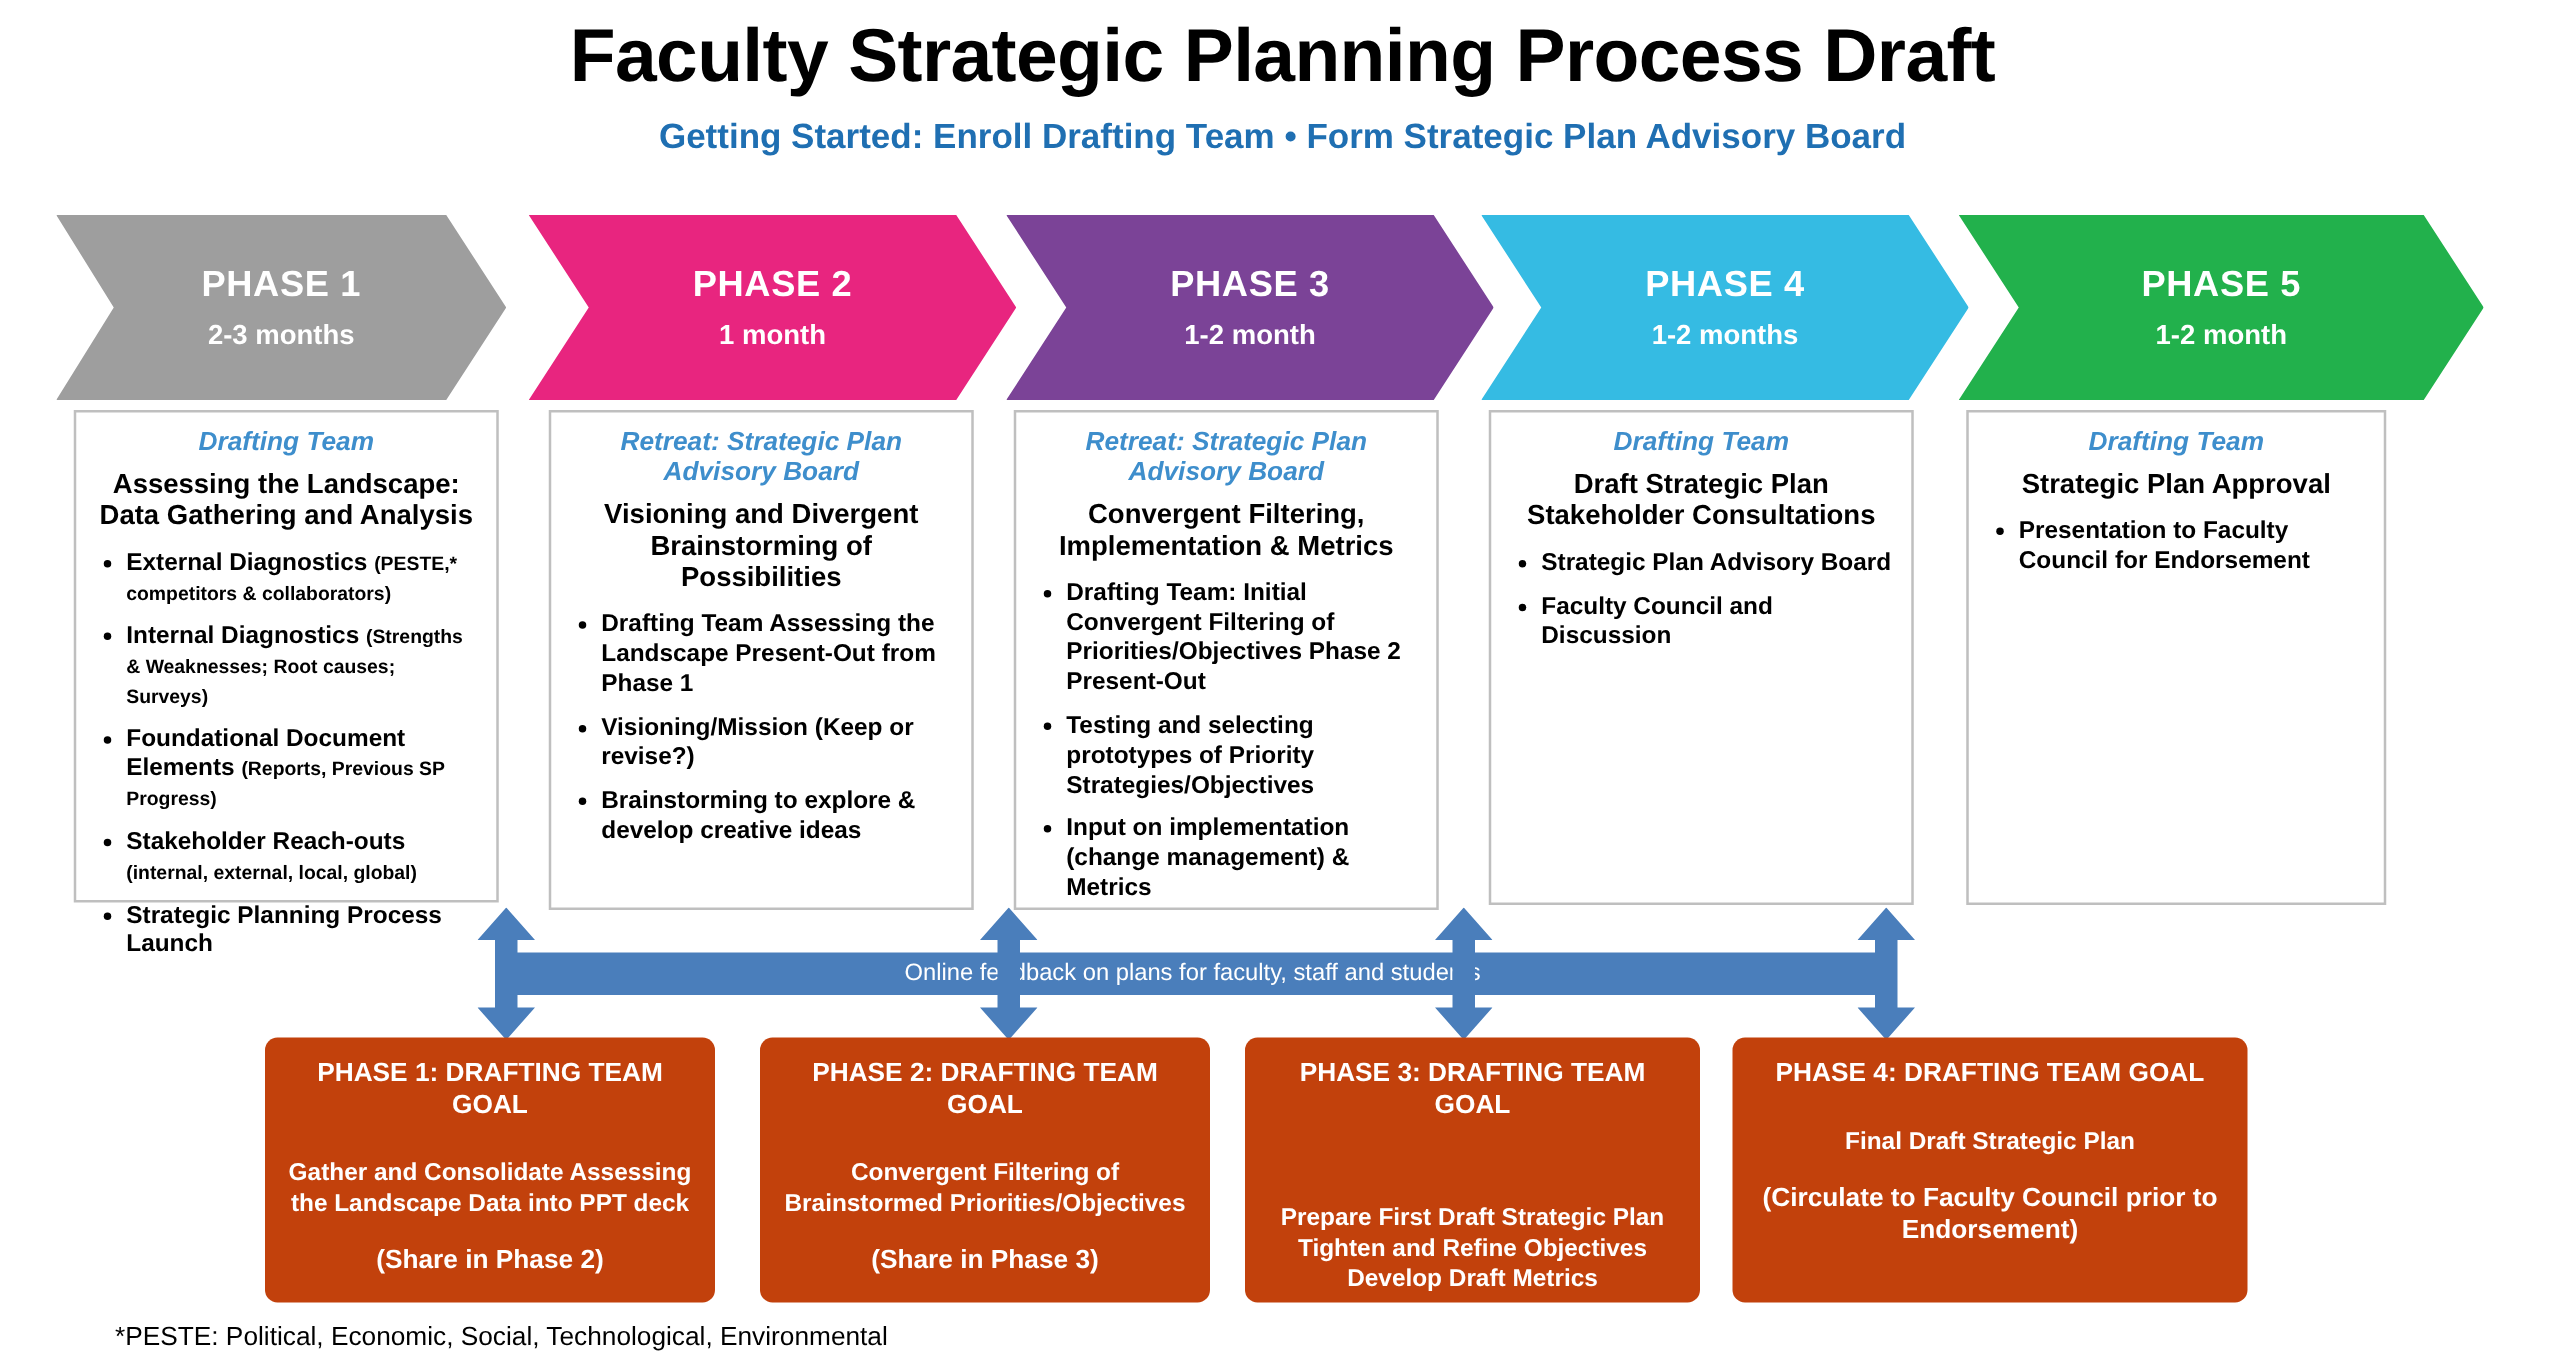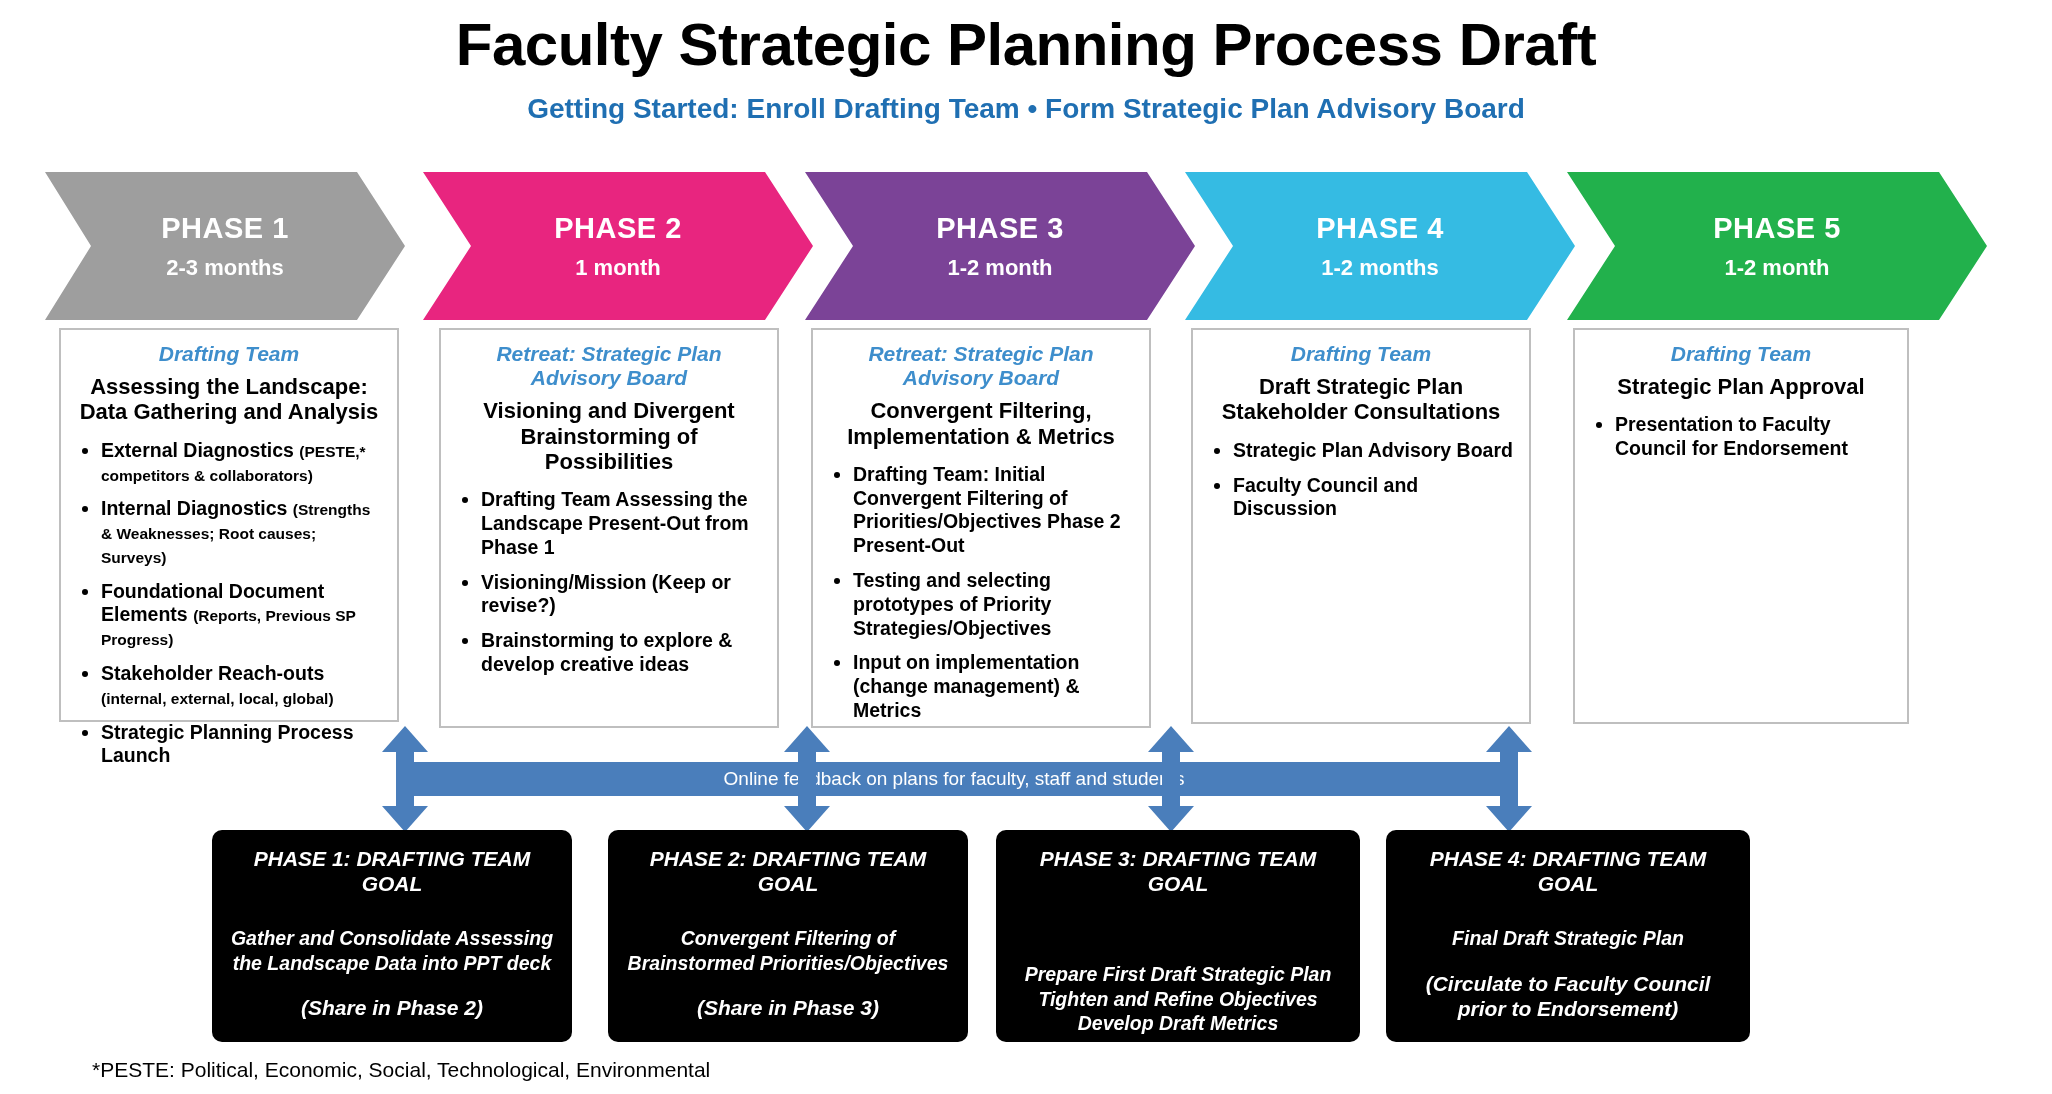--- a/index.html
+++ b/index.html
@@ -123,29 +123,28 @@
   #goals {
     position: absolute;
     top: 830px;
     left: 0;
     width: 2052px;
     height: 222px;
   }
   .goal {
     position: absolute;
     top: 0;
-    background: #000000;
+    background: #c2410c;
     border-radius: 10px;
     color: #ffffff;
     text-align: center;
     padding: 16px 14px;
     display: flex;
     flex-direction: column;
     align-items: center;
-    font-style: italic;
   }
   .goal-title {
     font-size: 21px;
     font-weight: bold;
     line-height: 1.2;
   }
   .goal-body {
     margin-top: 30px;
     font-size: 19.5px;
     font-weight: bold;
@@ -295,20 +294,20 @@
     <div class="goal-body">Convergent Filtering of Brainstormed Priorities/Objectives</div>
     <div class="goal-note">(Share in Phase 3)</div>
   </div>
 
   <div class="goal" style="left:996px; width:364px; height:212px;gap:36px;">
     <div class="goal-title">PHASE 3: DRAFTING TEAM GOAL</div>
     <div class="goal-body">Prepare First Draft Strategic Plan Tighten and Refine Objectives Develop Draft Metrics</div>
     <div class="goal-note">(Distribute for final input in Phase 4)</div>
   </div>
 
-  <div class="goal" style="left:1386px; width:364px; height:212px;">
+  <div class="goal" style="left:1386px; width:412px; height:212px;">
     <div class="goal-title">PHASE 4: DRAFTING TEAM GOAL</div>
     <div class="goal-body">Final Draft Strategic Plan</div>
     <div class="goal-note">(Circulate to Faculty Council prior to Endorsement)</div>
   </div>
 </div>
 
 <div id="footnote">*PESTE: Political, Economic, Social, Technological, Environmental</div>
 
 </body></html>

